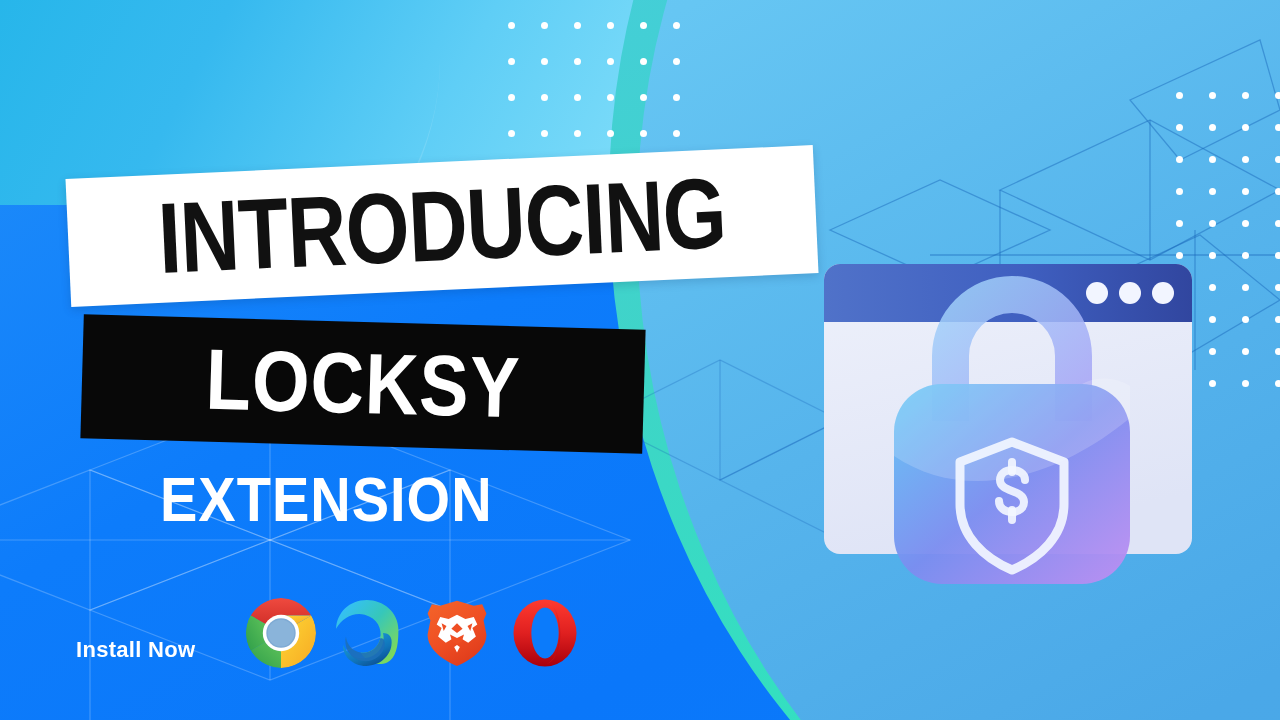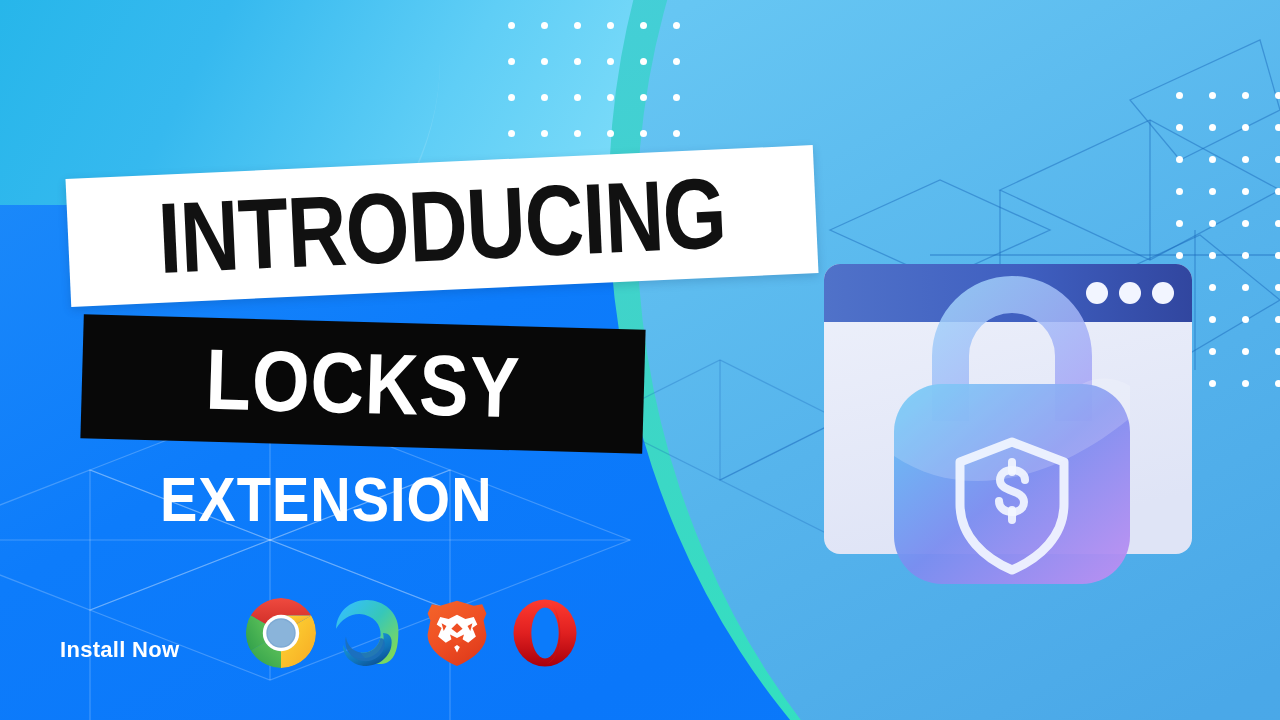--- a/index.html
+++ b/index.html
@@ -109,21 +109,21 @@
 
   .subtitle {
     position:absolute; left:160px; top:472px;
     font-size:56px; font-weight:700; letter-spacing:1px;
     color:#ffffff; line-height:1;
     transform:scaleY(1.12);
     white-space:nowrap;
   }
 
   .install-now {
-    position:absolute; left:60px; top:637px;
+    position:absolute; left:76px; top:637px;
     font-size:22px; font-weight:700; letter-spacing:.3px;
     color:#ffffff; white-space:nowrap;
   }
 
   
   .logos {
     position:absolute; left:246px; top:598px;
     display:flex; align-items:center; gap:18px;
   }
   .logo { width:70px; height:70px; display:block; }

